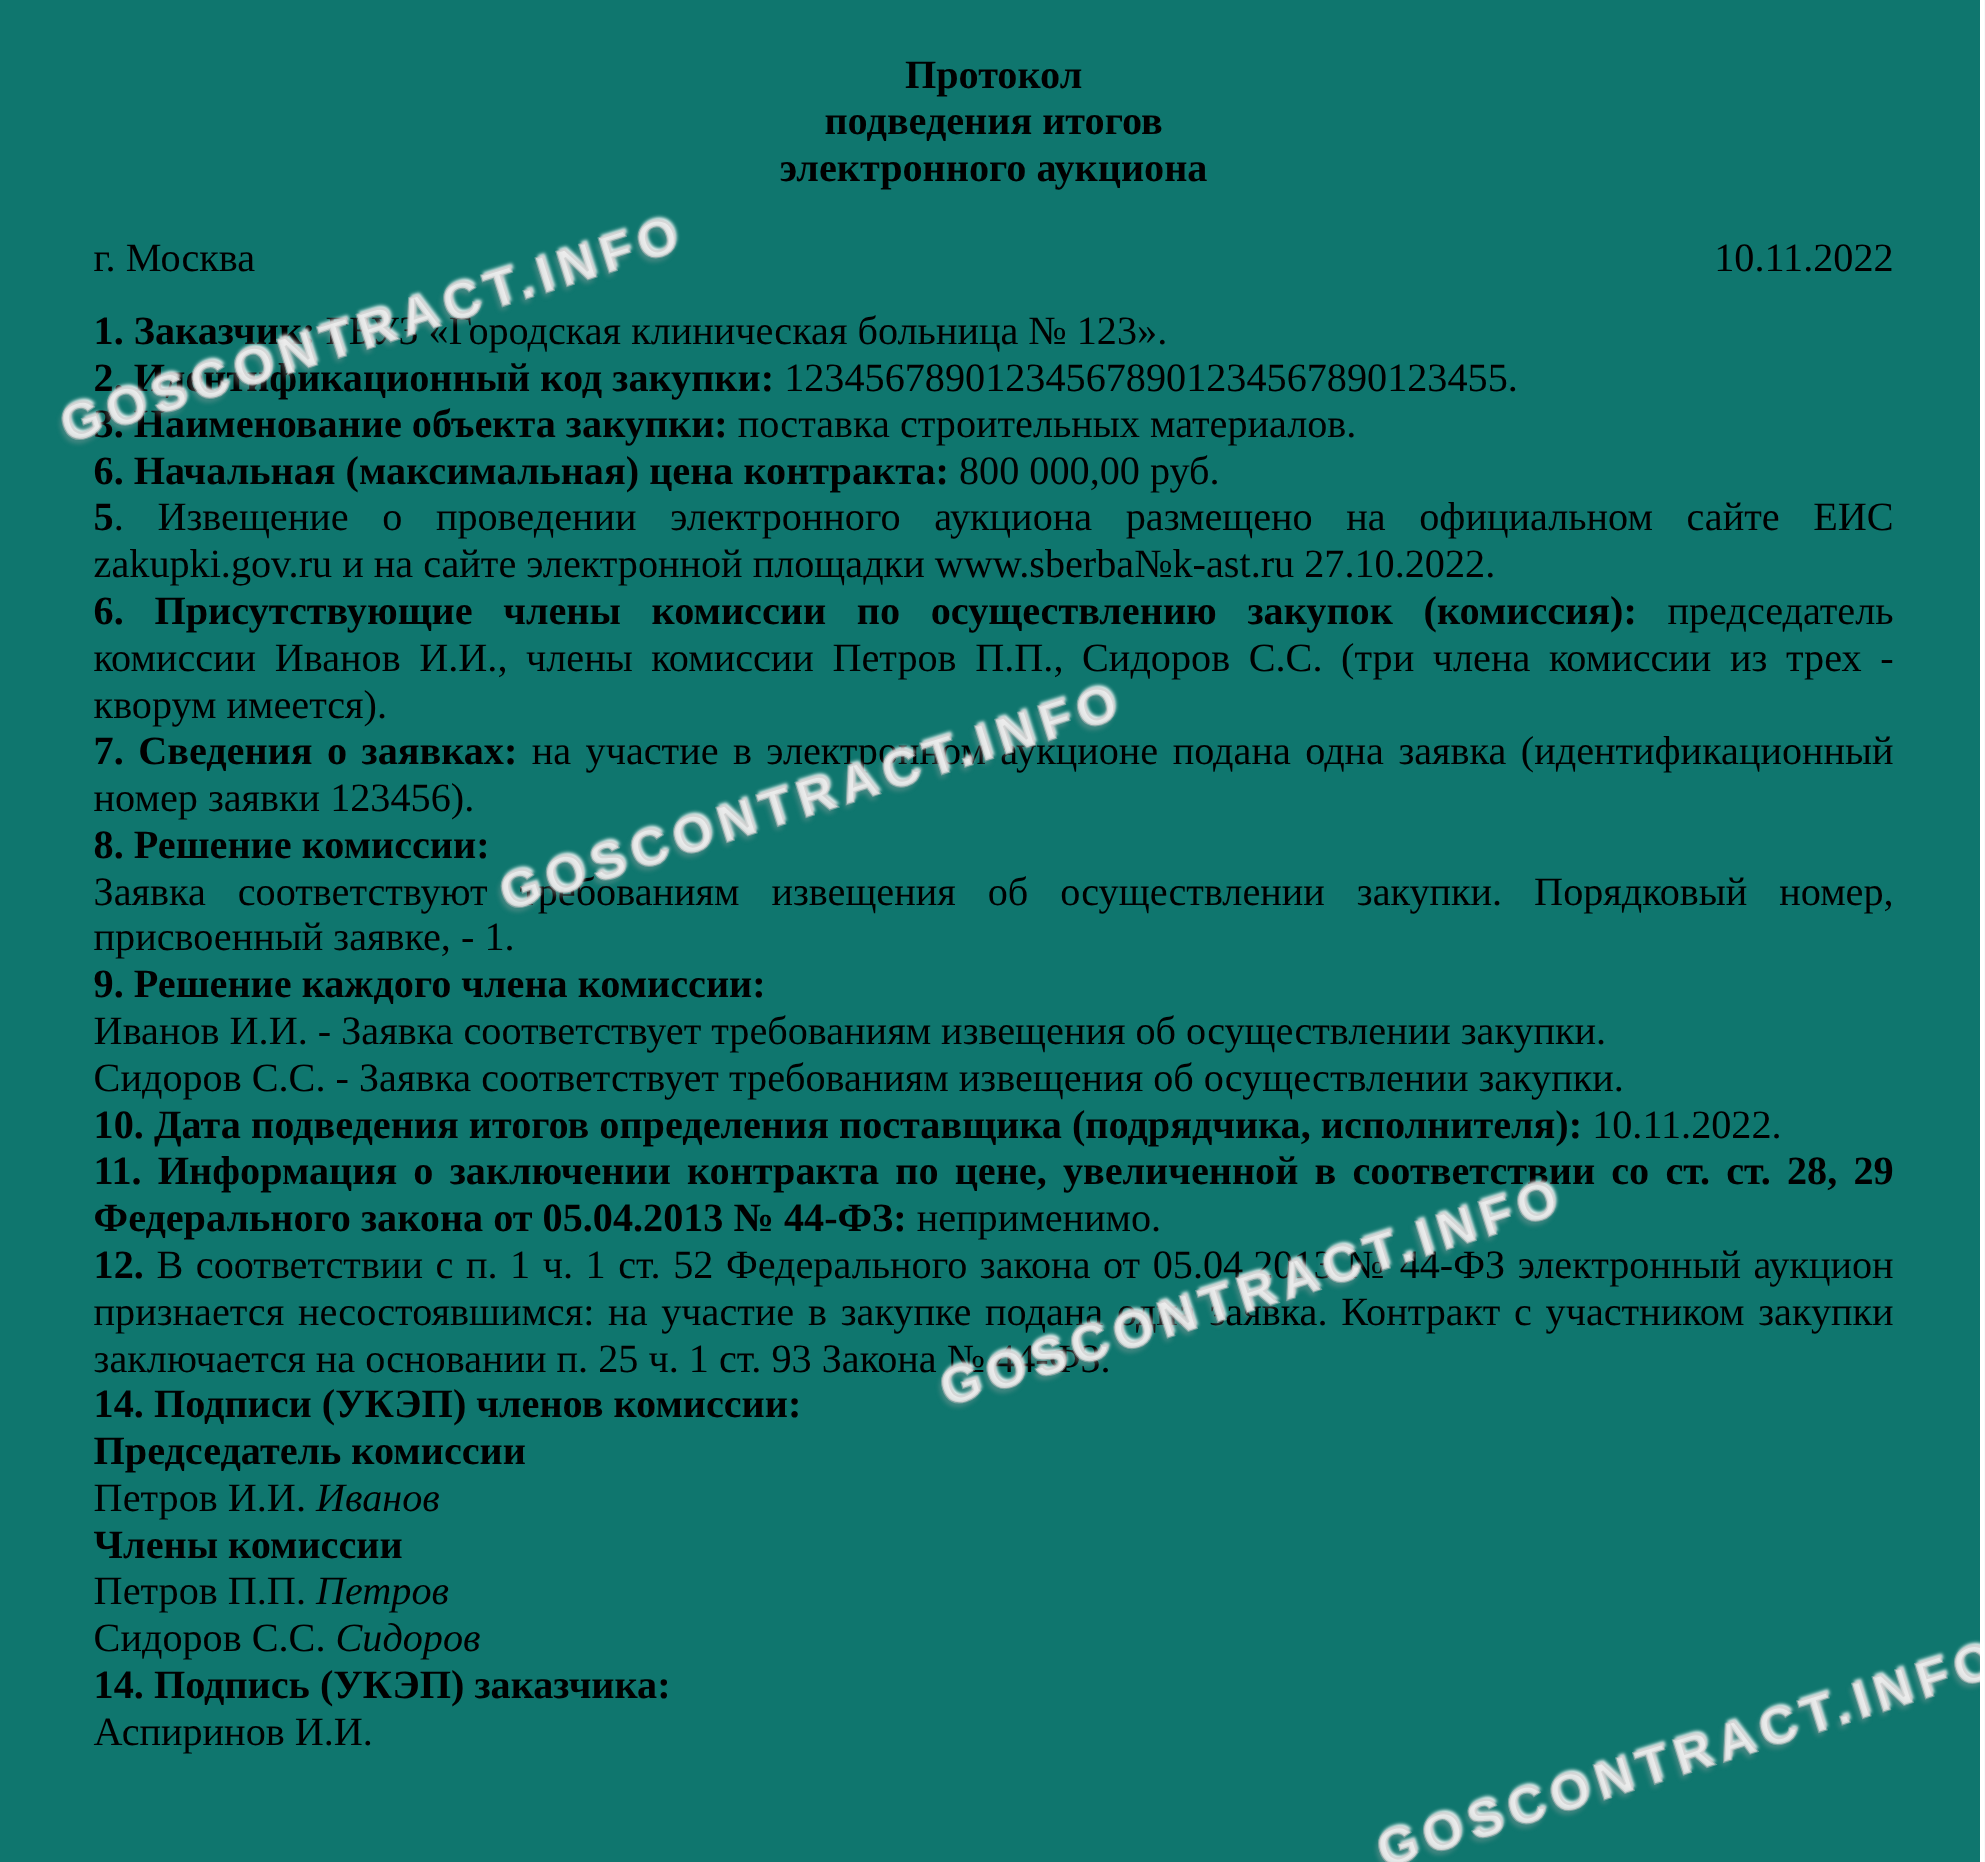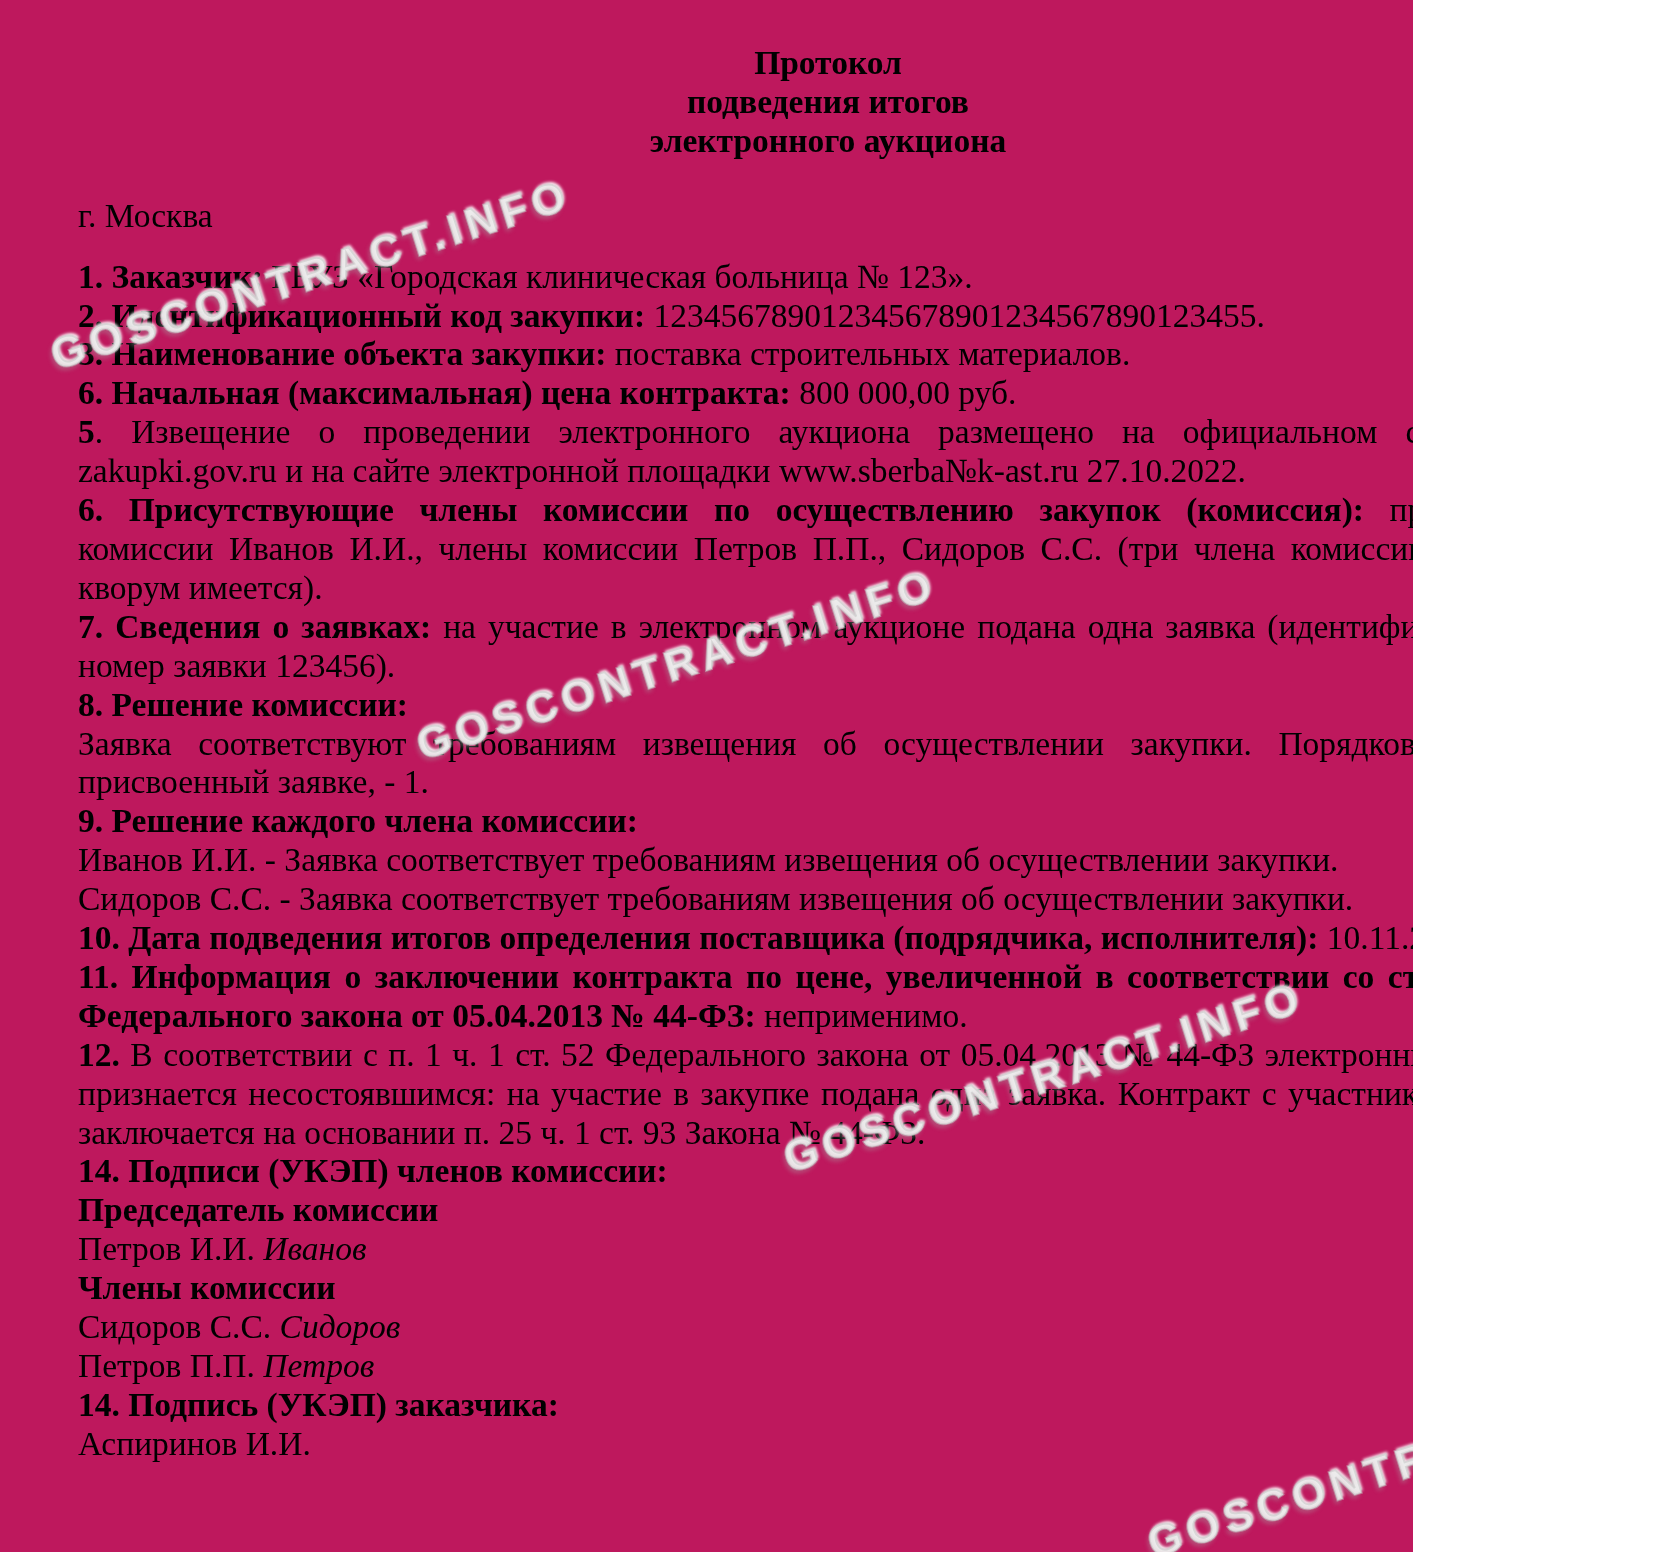--- a/index.html
+++ b/index.html
@@ -2,23 +2,23 @@
 <html><head>
 <meta charset="utf-8">
 <style>
   html, body {
     margin: 0;
     padding: 0;
     background: #ffffff;
   }
   .page {
     position: relative;
-    width: 1413px;
+    width: 1650px;
     height: 1552px;
-    background: #be185d;
+    background: #0f766e;
     overflow: hidden;
     font-family: "Liberation Serif", "DejaVu Serif", serif;
     font-size: 33.5px;
     line-height: 38.9px;
     color: #000000;
   }
   .content {
     position: absolute;
     left: 78px;
     top: 44px;
@@ -101,22 +101,22 @@
         <p><span class="seg-bold">9. Решение каждого члена комиссии:</span></p>
         <p><span class="seg-regular">Иванов И.И. - Заявка соответствует требованиям извещения об осуществлении закупки.</span></p>
         <p><span class="seg-regular">Сидоров С.С. - Заявка соответствует требованиям извещения об осуществлении закупки.</span></p>
         <p><span class="seg-bold">10. Дата подведения итогов определения поставщика (подрядчика, исполнителя):</span><span class="seg-regular"> 10.11.2022.</span></p>
         <p><span class="seg-bold">11. Информация о заключении контракта по цене, увеличенной в соответствии со ст. ст. 28, 29 Федерального закона от 05.04.2013 № 44-ФЗ:</span><span class="seg-regular"> неприменимо.</span></p>
         <p><span class="seg-bold">12.</span><span class="seg-regular"> В соответствии с п. 1 ч. 1 ст. 52 Федерального закона от 05.04.2013 № 44-ФЗ электронный аукцион признается несостоявшимся: на участие в закупке подана одна заявка. Контракт с участником закупки заключается на основании п. 25 ч. 1 ст. 93 Закона № 44-ФЗ.</span></p>
         <p><span class="seg-bold">14. Подписи (УКЭП) членов комиссии:</span></p>
         <p><span class="seg-bold">Председатель комиссии</span></p>
         <p><span class="seg-regular">Петров И.И. </span><span class="seg-italic">Иванов</span></p>
         <p><span class="seg-bold">Члены комиссии</span></p>
+        <p><span class="seg-regular">Петров П.П. </span><span class="seg-italic">Петров</span></p>
         <p><span class="seg-regular">Сидоров С.С. </span><span class="seg-italic">Сидоров</span></p>
-        <p><span class="seg-regular">Петров П.П. </span><span class="seg-italic">Петров</span></p>
         <p><span class="seg-bold">14. Подпись (УКЭП) заказчика:</span></p>
         <p><span class="seg-regular">Аспиринов И.И.</span></p>
       </div>
   </div>
 
   <div class="watermark wm1">GOSCONTRACT.INFO</div>
   <div class="watermark wm2">GOSCONTRACT.INFO</div>
   <div class="watermark wm3">GOSCONTRACT.INFO</div>
   <div class="watermark wm4">GOSCONTRACT.INFO</div>
 </div>

